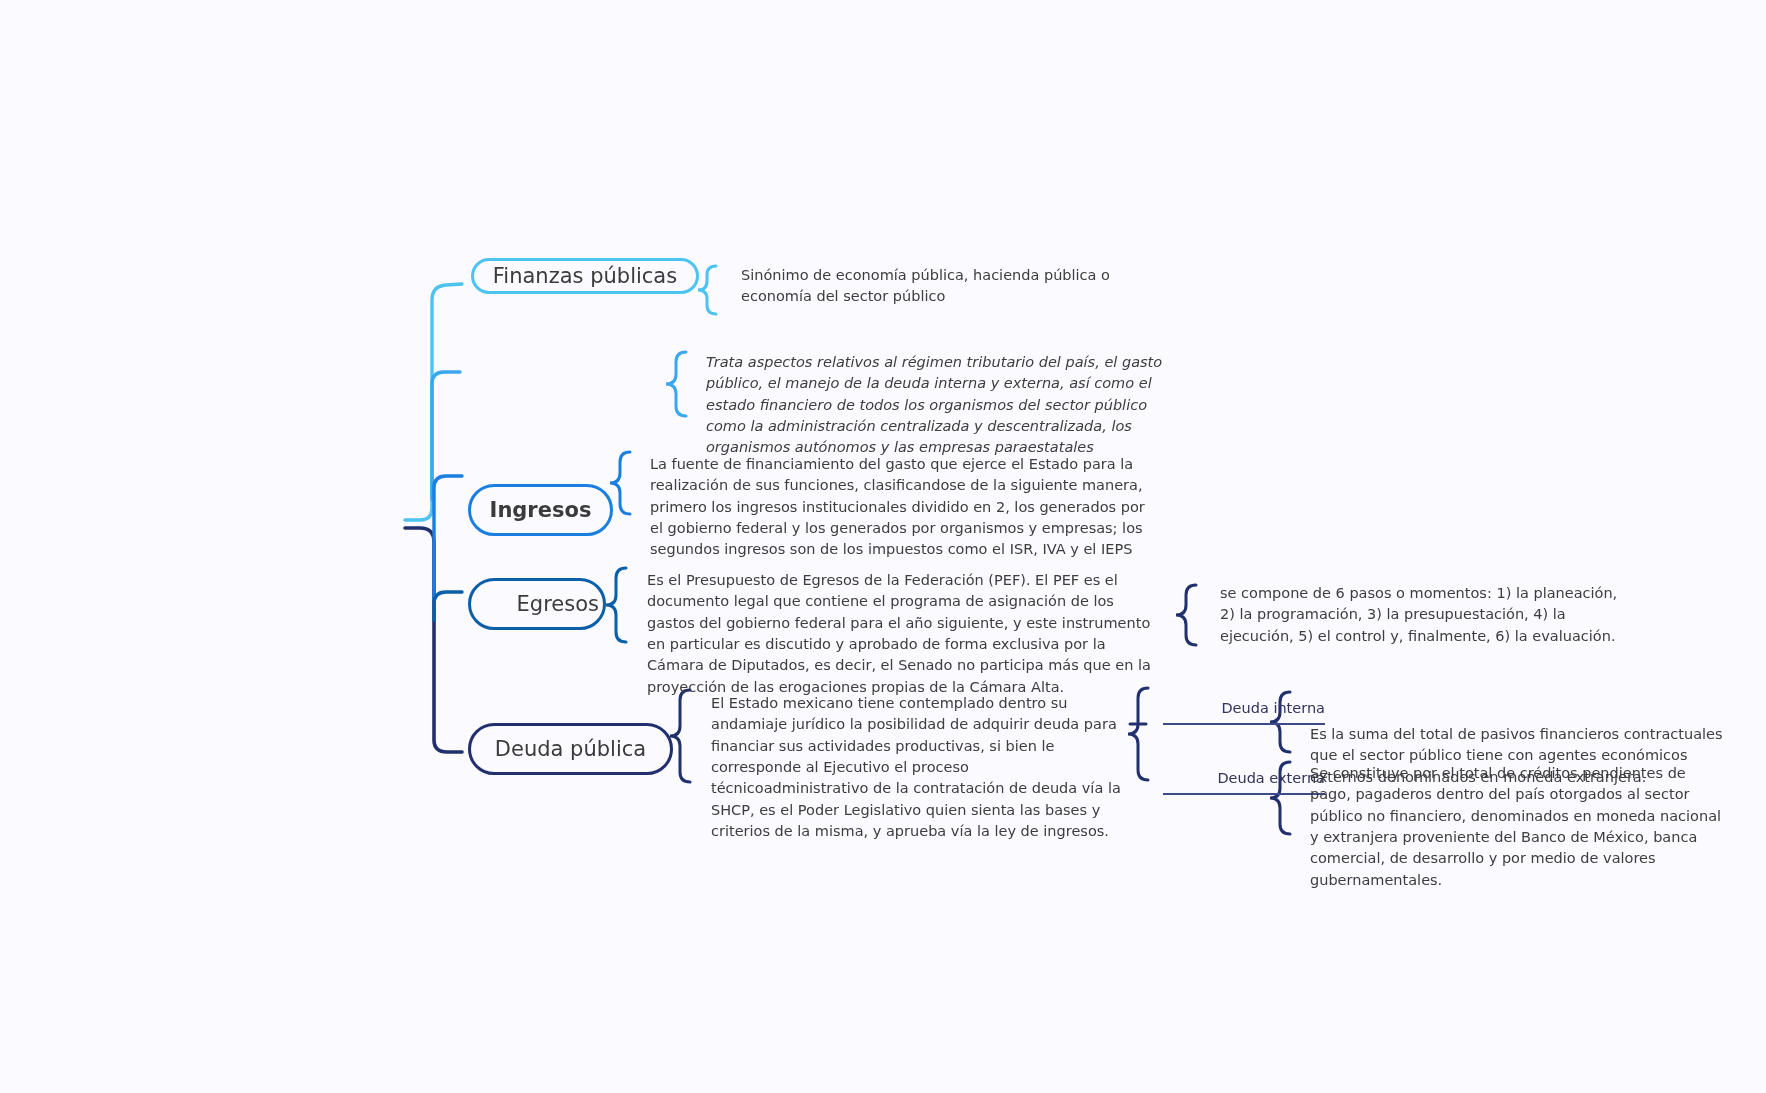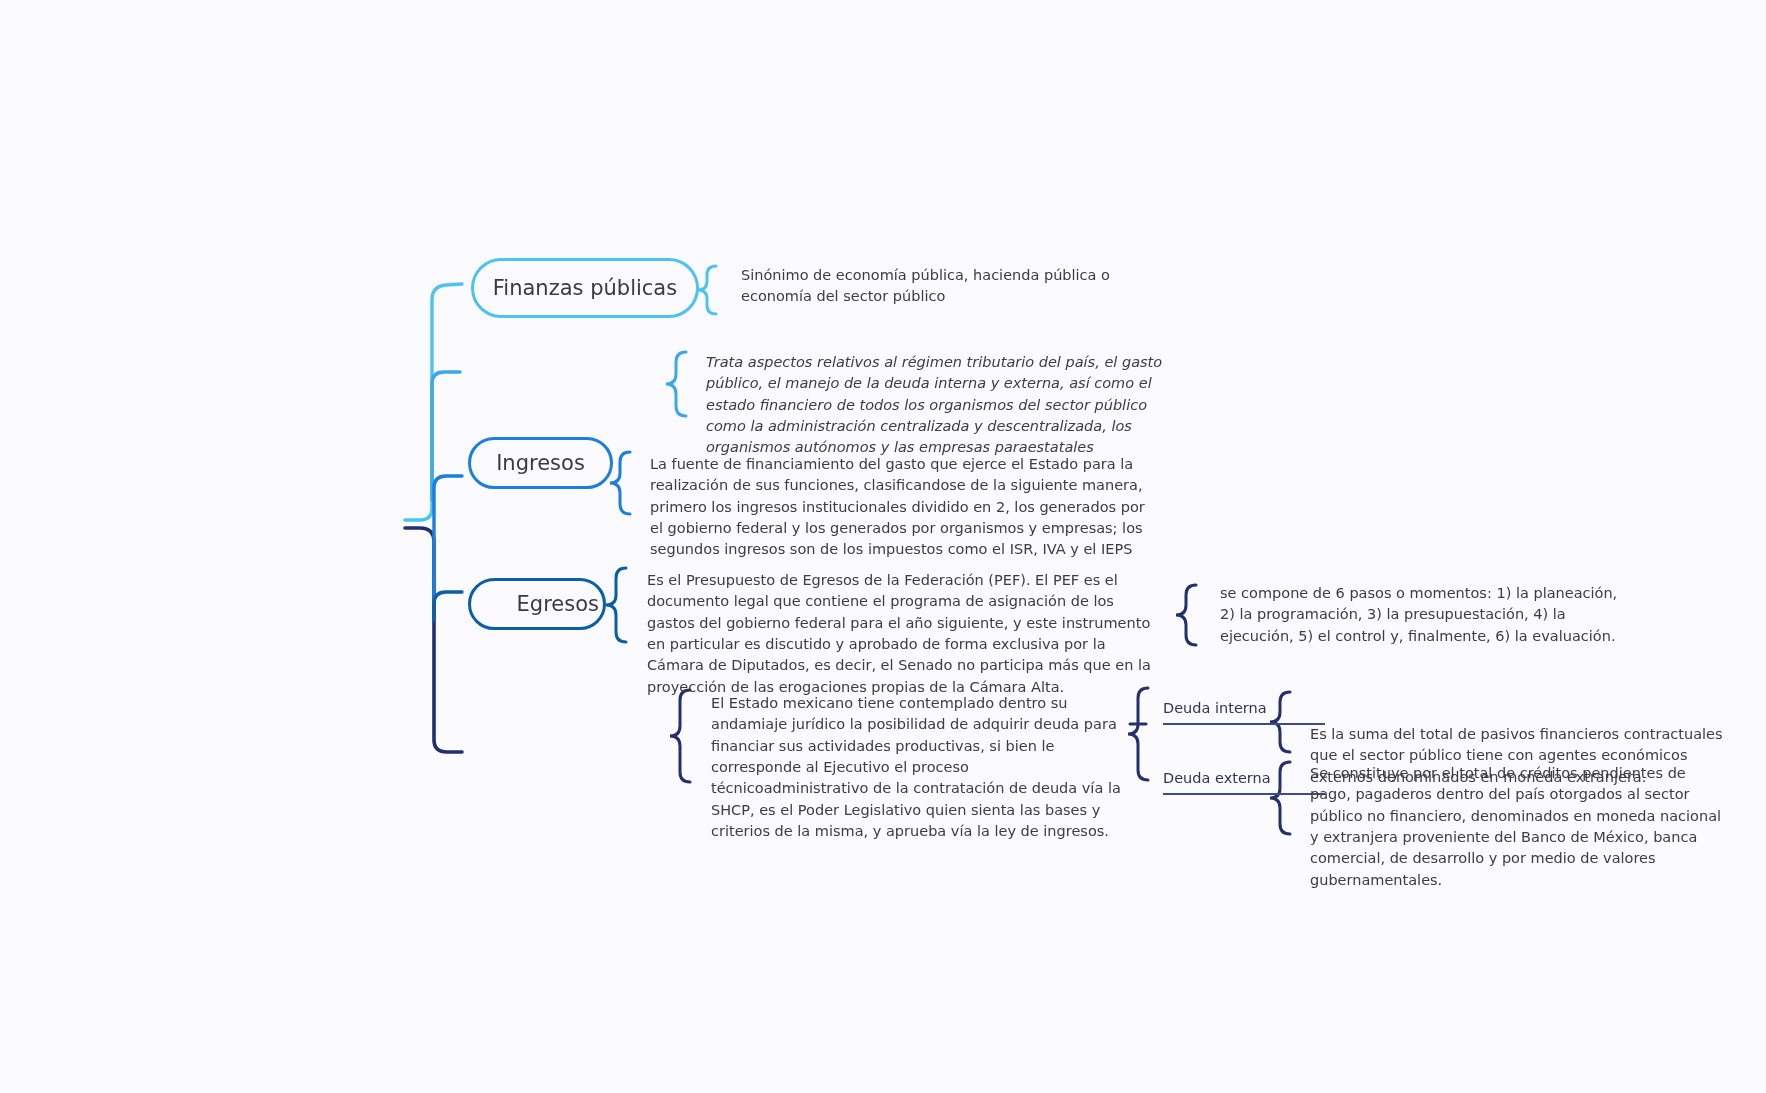--- a/index.html
+++ b/index.html
@@ -65,23 +65,23 @@
     box-sizing: border-box;
     white-space: nowrap;
   }
   .branch-node .branch-label {
     font-size: 21px;
     color: #3b3b3b;
     line-height: 1;
     padding: 0 4px;
   }
 
-  .bn-finanzas  { left: 471px;  top: 258px; width: 228px; height: 60px; border-color: #4cc3f0; }
+  .bn-finanzas  { left: 471px;  top: 258px; width: 228px; height: 36px; border-color: #4cc3f0; }
   .bn-politica  { left: 468px;  top: 358px; width: 196px; height: 52px; border-color: #3aa7ee; }
-  .bn-ingresos  { left: 468px;  top: 437px; width: 145px; height: 52px; border-color: #1a7fe0; }
+  .bn-ingresos  { left: 468px;  top: 484px; width: 145px; height: 52px; border-color: #1a7fe0; font-weight: bold; }
   .bn-egresos   { left: 468px;  top: 578px; width: 138px; height: 52px; border-color: #0a5fa8; justify-content: flex-end; }
   .bn-deuda     { left: 468px;  top: 723px; width: 205px; height: 52px; border-color: #23306e; }
 
   
   .desc {
     position: absolute;
     font-size: 14.5px;
     line-height: 1.47;
     color: #3d3d3d;
     white-space: pre-line;
@@ -94,21 +94,21 @@
 
   .d-egresos-sub { left: 1220px; top: 583px; width: 400px; }
   .d-interna-sub { left: 1310px; top: 724px; width: 420px; }
   .d-externa-sub { left: 1310px; top: 763px; width: 420px; }
 
   
   .sub-label {
     position: absolute;
     font-size: 14.5px;
     color: #33335c;
-    text-align: left;
+    text-align: right;
     padding-bottom: 7px;
     border-bottom: 2px solid #3d4a8c;
     white-space: nowrap;
   }
   .sl-interna { left: 1163px; top: 700px; width: 162px; }
   .sl-externa { left: 1163px; top: 770px; width: 162px; }
 </style>
 </head>
 <body>
 
@@ -147,20 +147,23 @@
 
   <div class="branch-node bn-finanzas">
     <span class="branch-label">Finanzas públicas</span>
   </div>
   <div class="branch-node bn-ingresos">
     <span class="branch-label">Ingresos</span>
   </div>
   <div class="branch-node bn-egresos">
     <span class="branch-label">Egresos</span>
   </div>
+  <div class="branch-node bn-deuda">
+    <span class="branch-label">Deuda pública</span>
+  </div>
 
   <div class="desc d-finanzas">Sinónimo de economía pública, hacienda pública o economía del sector público</div>
   <div class="desc d-politica">Trata aspectos relativos al régimen tributario del país, el gasto público, el manejo de la deuda interna y externa, así como el estado financiero de todos los organismos del sector público como la administración centralizada y descentralizada, los organismos autónomos y las empresas paraestatales</div>
   <div class="desc d-ingresos">La fuente de financiamiento del gasto que ejerce el Estado para la realización de sus funciones, clasificandose de la siguiente manera, primero los ingresos institucionales dividido en 2, los generados por el gobierno federal y los generados por organismos y empresas; los segundos ingresos son de los impuestos  como el ISR, IVA y el IEPS</div>
   <div class="desc d-egresos">Es el Presupuesto de Egresos de la Federación (PEF). El PEF es el documento legal que contiene el programa de asignación de los gastos del gobierno federal para el año siguiente, y este instrumento en particular es discutido y aprobado de forma exclusiva por la Cámara de Diputados, es decir, el Senado no participa más que en la proyección de las erogaciones propias de la Cámara Alta.</div>
   <div class="desc d-egresos-sub">se compone de 6 pasos o momentos: 1) la planeación, 2) la programación, 3) la presupuestación, 4) la ejecución, 5) el control y, finalmente, 6) la evaluación.</div>
   <div class="desc d-deuda">El Estado mexicano tiene contemplado dentro su andamiaje jurídico la posibilidad de adquirir deuda para financiar sus actividades productivas, si bien le corresponde al Ejecutivo el proceso técnicoadministrativo de la contratación de deuda vía la SHCP, es el Poder Legislativo quien sienta las bases y criterios de la misma, y aprueba vía la ley de ingresos.</div>
 
   <div class="sub-label sl-interna">
     <span>Deuda interna</span>

